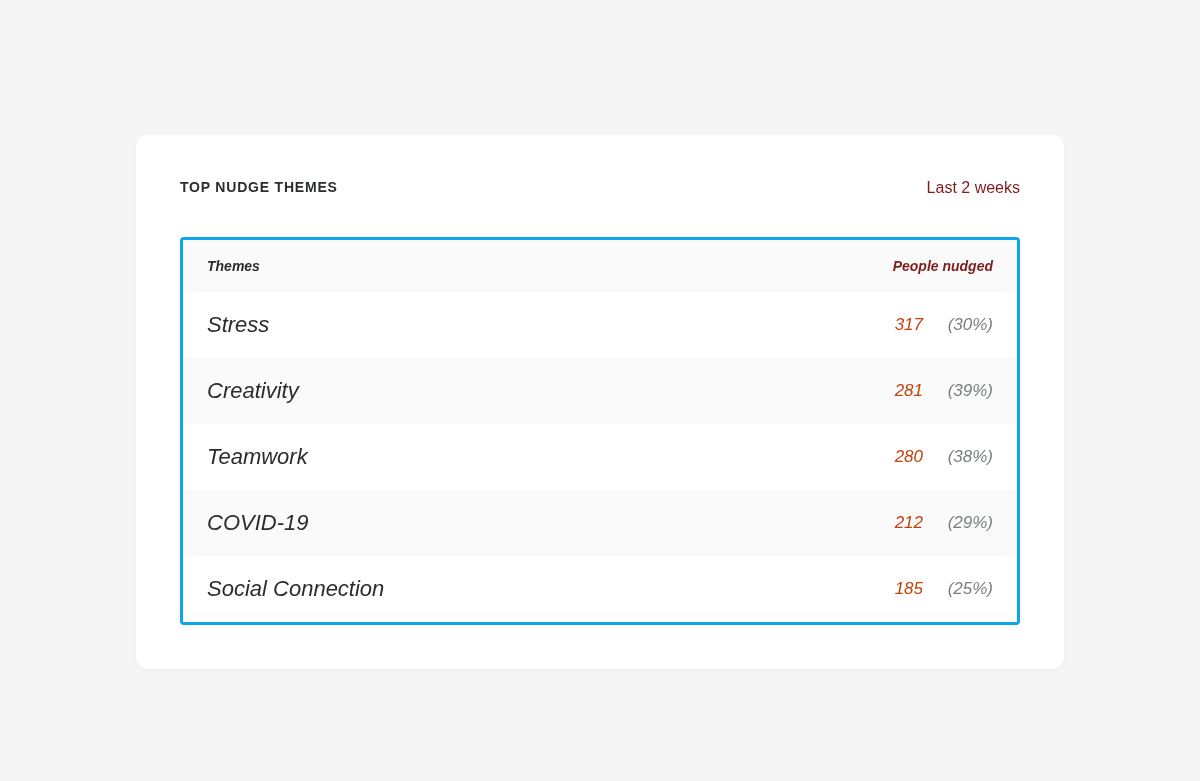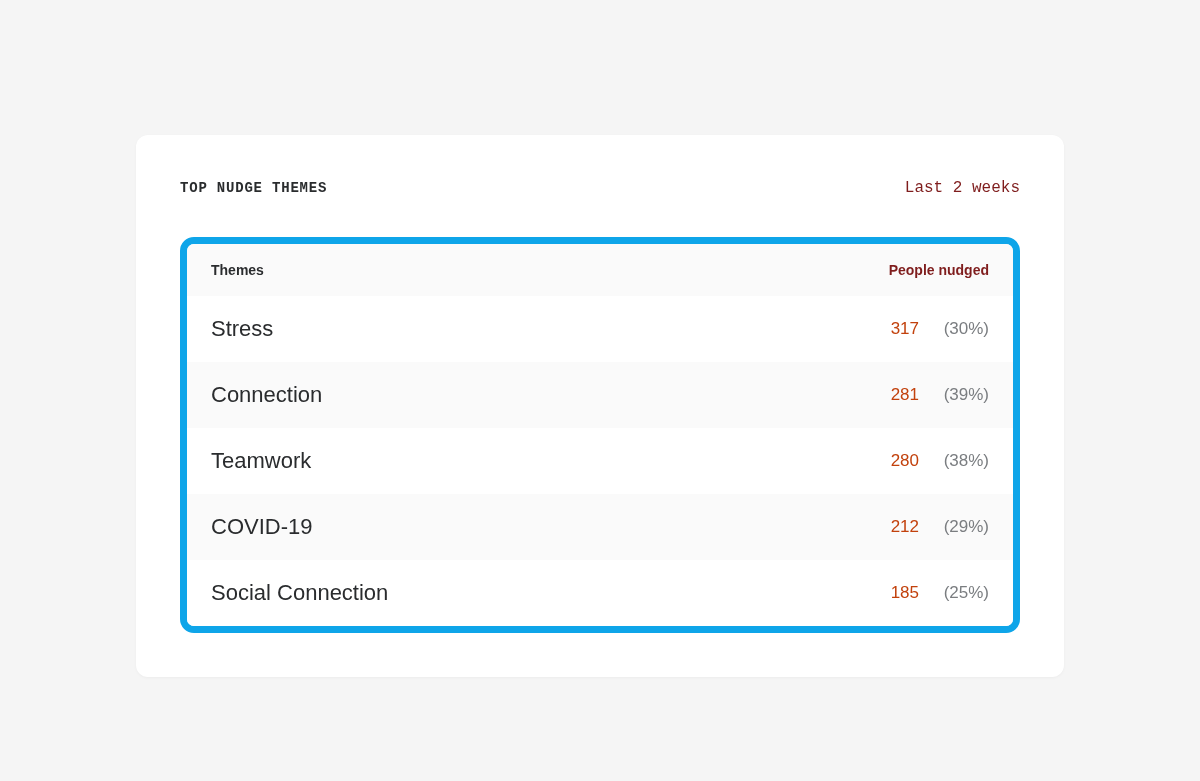--- a/index.html
+++ b/index.html
@@ -20,41 +20,41 @@
     .card {
       width: 928px;
       background-color: #ffffff;
       border-radius: 12px;
       box-shadow: 0 1px 3px rgba(0,0,0,0.04);
       padding: 44px;
     }
     .card-header {
       display: flex;
       justify-content: space-between;
-      align-items: center;
+      align-items: flex-start;
       margin-bottom: 40px;
-      font-family: Liberation Mono, monospace;
     }
     .card-title {
       font-size: 14px;
       font-weight: 700;
       letter-spacing: 0.8px;
       color: #2a2c2e;
       text-transform: uppercase;
     }
     .card-subtitle {
       font-size: 16px;
       color: #7f1d1d;
       font-weight: 400;
     }
     .table {
       width: 100%;
-      border: 7px solid #0ea5e9;
-      border-radius: 14px;
+      border: 3px solid #0ea5e9;
+      border-radius: 4px;
       overflow: hidden;
+      font-style: italic;
     }
     .table-row {
       display: flex;
       align-items: center;
       padding: 20px 24px;
     }
     .table-header-row {
       background-color: #fafafa;
       padding: 18px 24px;
     }
@@ -110,21 +110,21 @@
       <div class="col-people-header">People nudged</div>
     </div>
 
     <div class="table-row" style="background-color:#ffffff;">
       <div class="col-theme">Stress</div>
       <div class="col-count">317</div>
       <div class="col-percent">(30%)</div>
     </div>
 
     <div class="table-row" style="background-color:#fafafa;">
-      <div class="col-theme">Connection</div>
+      <div class="col-theme">Creativity</div>
       <div class="col-count">281</div>
       <div class="col-percent">(39%)</div>
     </div>
 
     <div class="table-row" style="background-color:#ffffff;">
       <div class="col-theme">Teamwork</div>
       <div class="col-count">280</div>
       <div class="col-percent">(38%)</div>
     </div>
 

